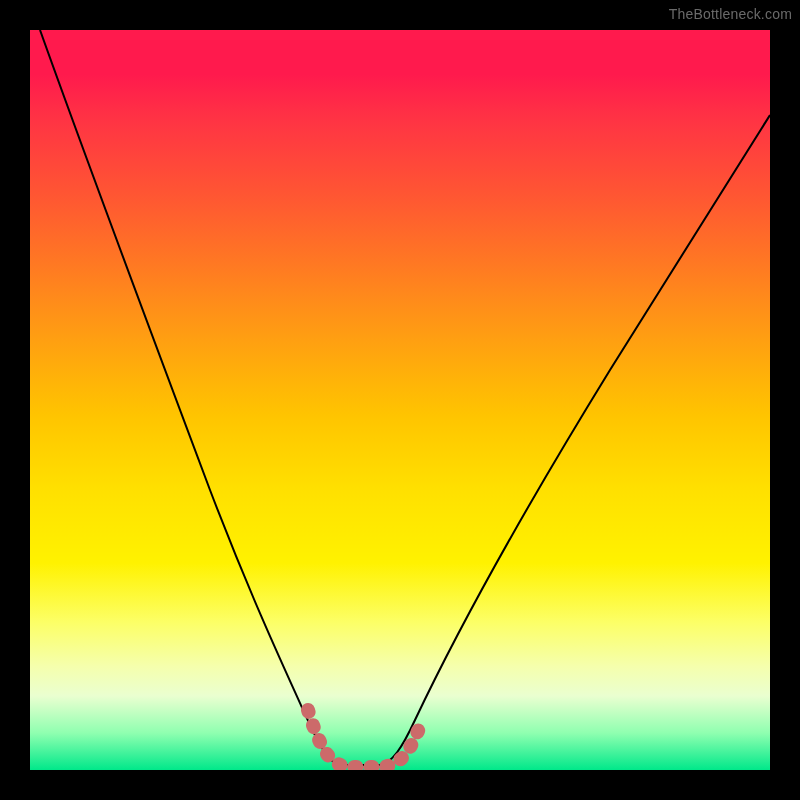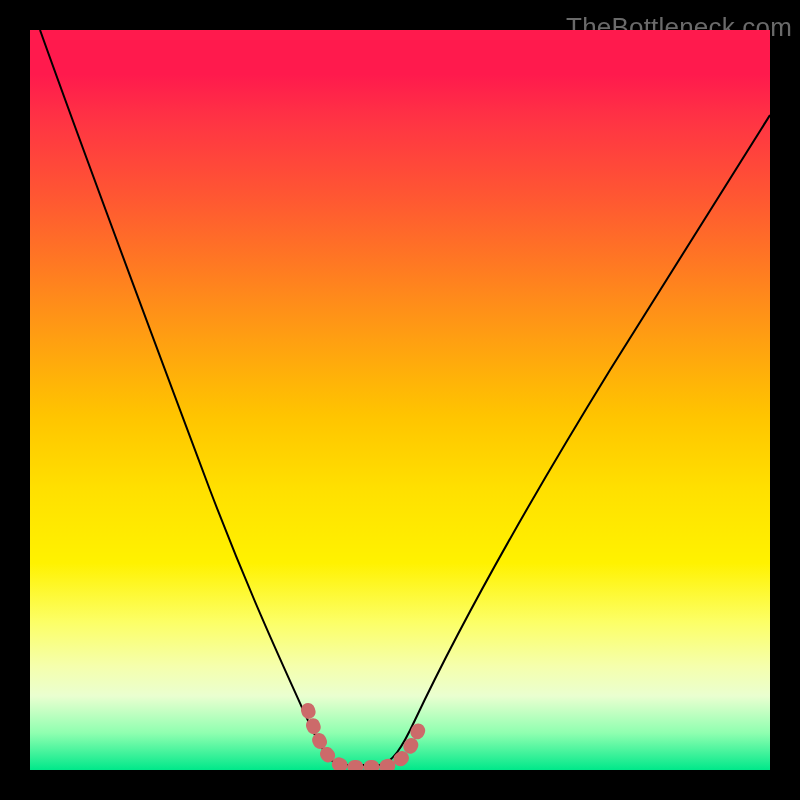--- a/index.html
+++ b/index.html
@@ -28,24 +28,24 @@
       #fff200 72%,
       #fcff66 80%,
       #f5ffad 86%,
       #eaffd0 90%,
       #8fffb0 95%,
       #00e88a 100%
     );
   }
   .watermark {
     position: absolute;
-    top: 12px;
+    top: 6px;
     right: 8px;
     font-family: Arial, Helvetica, sans-serif;
-    font-size: 26px;
+    font-size: 14px;
     color: #6a6a6a;
     letter-spacing: 0.2px;
   }
   svg.curve {
     position: absolute;
     left: 0; top: 0;
     width: 740px; height: 740px;
   }
 </style>
 </head>

